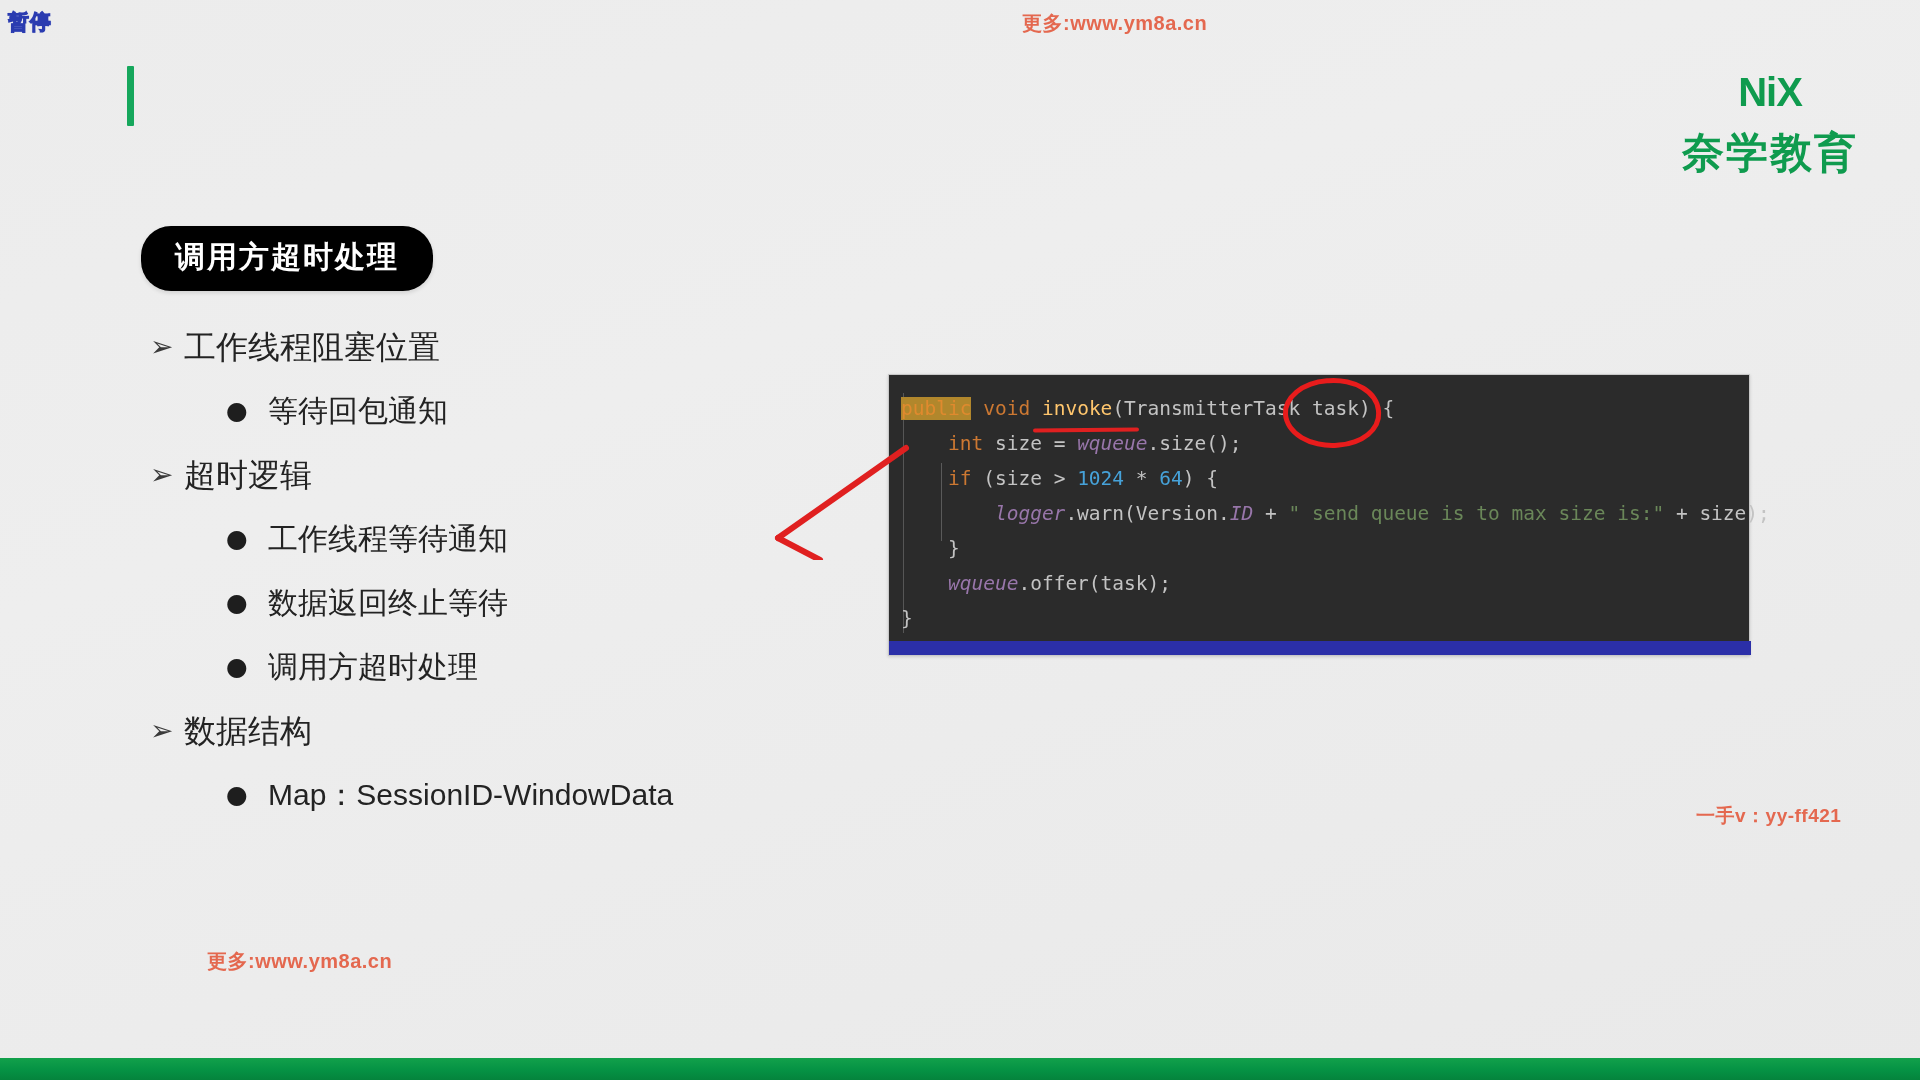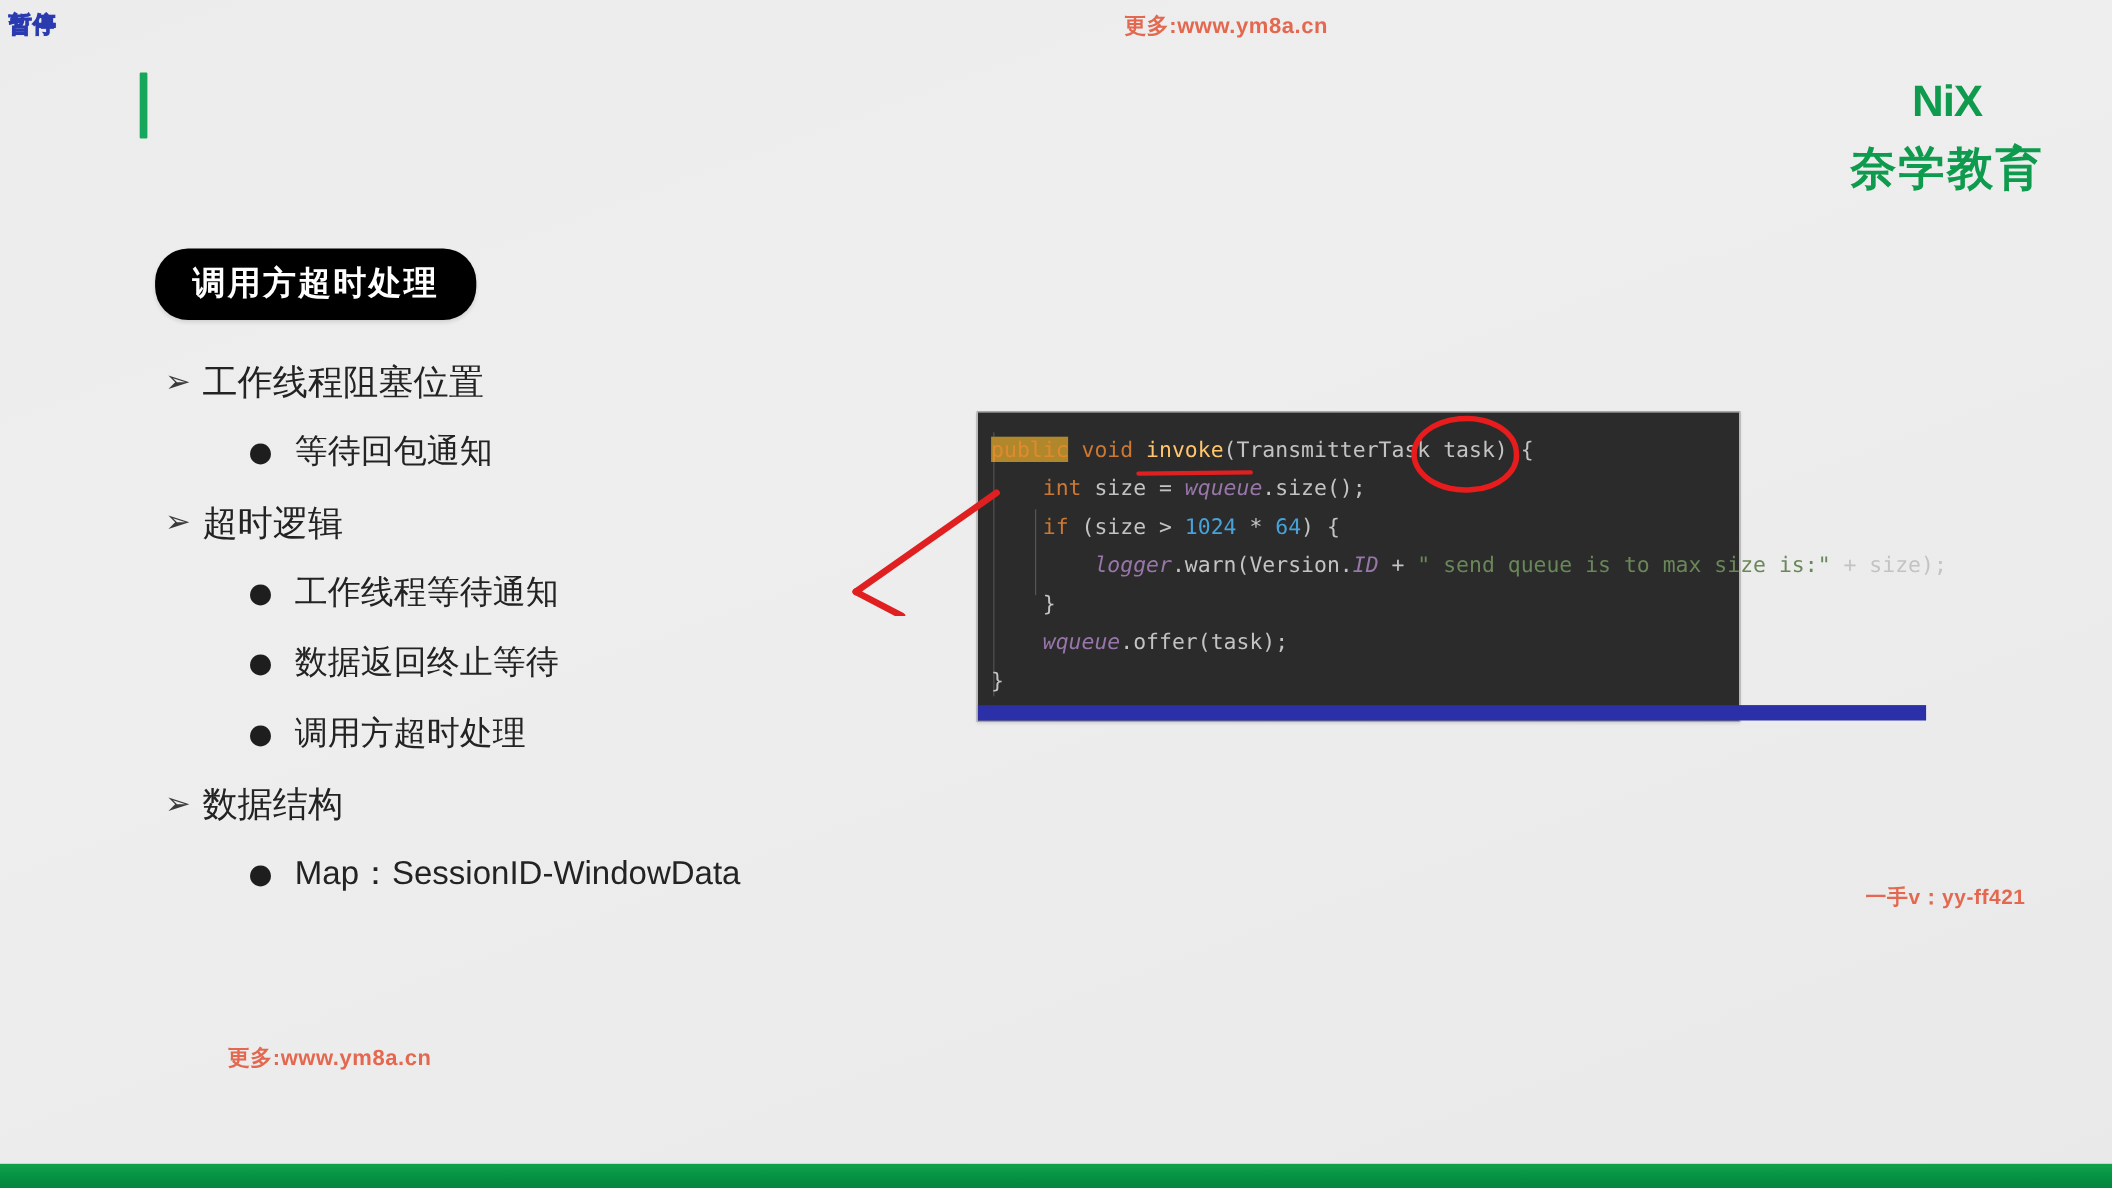--- a/index.html
+++ b/index.html
@@ -79,21 +79,21 @@
   }
   .marker-dot{
     width:42px; flex:0 0 42px; font-size:25px; color:#1e1e1e;
     line-height:44px; text-align:left; font-family:"DejaVu Sans",sans-serif;
   }
   .outline-text-1{ font-size:32px; color:#232323; line-height:44px; white-space:nowrap; }
   .outline-text-2{ font-size:30px; color:#232323; line-height:44px; white-space:nowrap; }
 
   
   #code-panel{
-    position:absolute; left:888px; top:374px; width:694px; height:282px;
+    position:absolute; left:888px; top:374px; width:862px; height:282px;
     background:#2b2b2b;
     border:1px solid #c8c8c8;
     box-shadow:0 1px 3px rgba(0,0,0,.15);
   }
   #code-panel-accent{
     position:absolute; left:0; bottom:0; width:862px; height:14px;
     background:#2b2fa8;
   }
   #code-lines{
     position:absolute; left:0; top:16px; width:862px;

